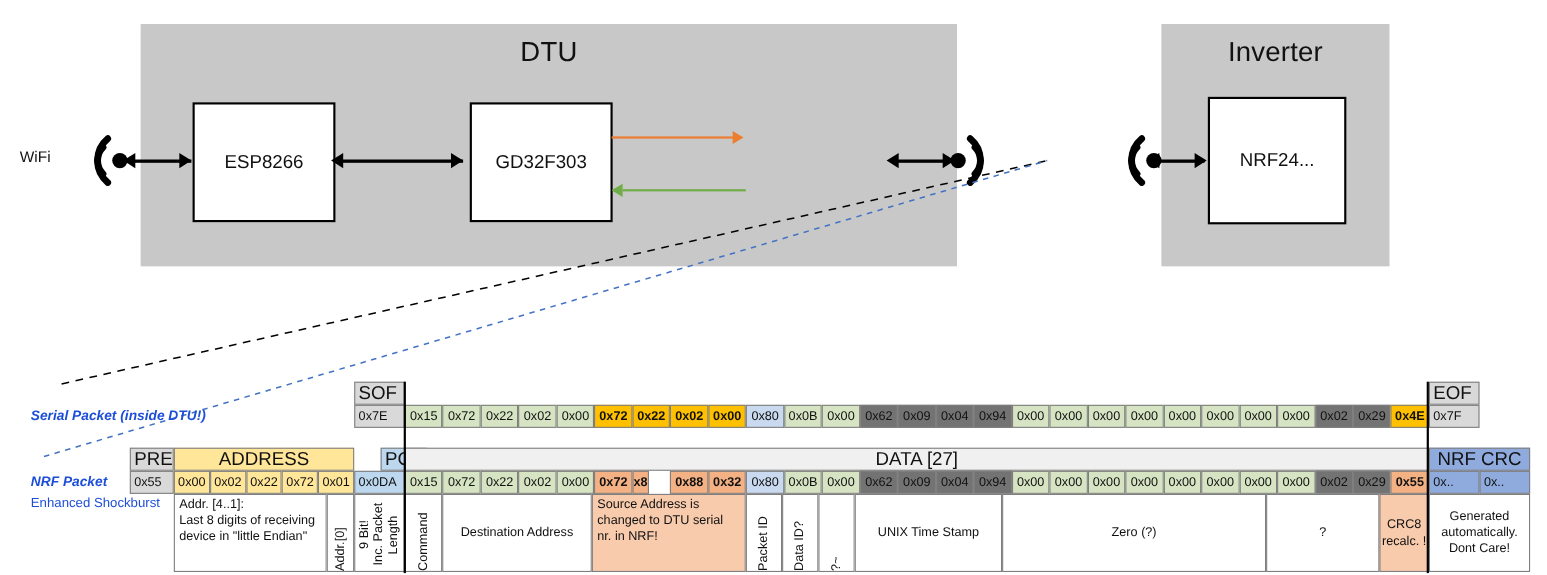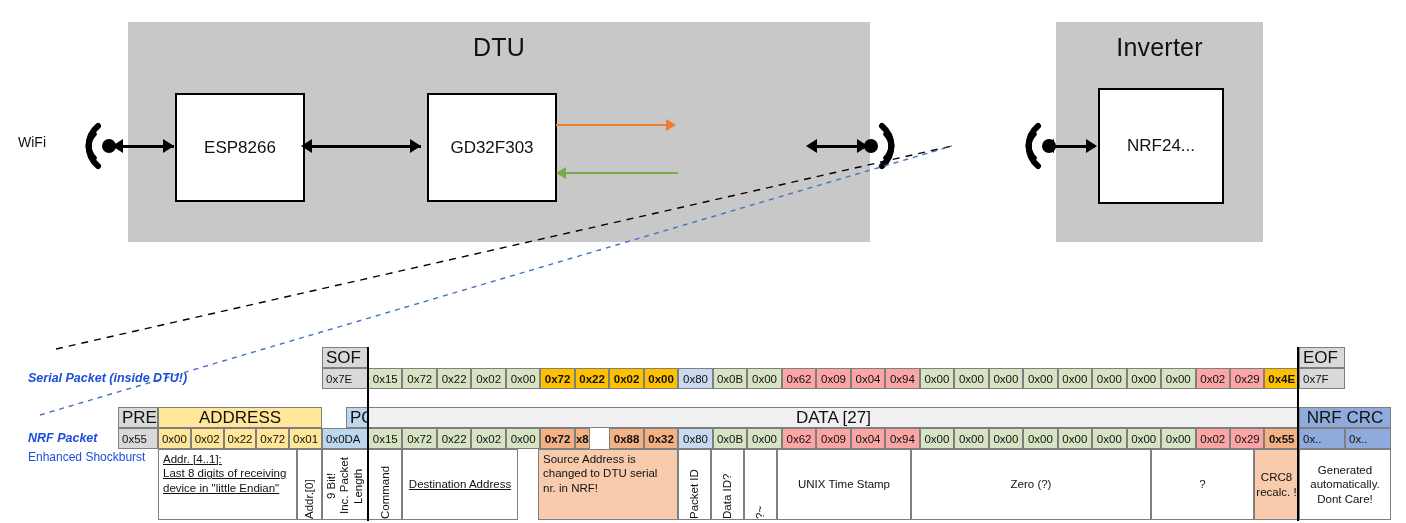--- a/index.html
+++ b/index.html
@@ -45,21 +45,21 @@
         font-size:11.5px;display:flex;align-items:center;justify-content:center;
         color:#111;overflow:hidden;white-space:nowrap;}
   .cell.hdr{font-size:17px;}
   .cell.lefttext{justify-content:flex-start;padding-left:3px;}
   .cell.bold{font-weight:bold;}
 
   .c-gray{background:#d9d9d9;}
   .c-green{background:#d6e4c3;}
   .c-orange{background:#ffc000;}
   .c-blue{background:#c9d9f0;}
-  .c-bytegray{background:#fca5a5;}
+  .c-bytegray{background:#737373;}
   .c-yellow{background:#ffe699;}
   .c-pcf{background:#bdd7ee;}
   .c-salmon{background:#f4b183;}
   .c-nrfcrc{background:#8faadc;}
   .c-white{background:#ffffff;}
   .c-hdrgray{background:#f0f0f0;}
 
   .ann{position:absolute;box-sizing:border-box;border:1px solid #7f7f7f;
        background:#fff;font-size:11.5px;color:#111;overflow:hidden;
        display:flex;align-items:center;justify-content:center;text-align:center;
@@ -229,27 +229,27 @@
       <div class="cell c-bytegray" style="left: 1195.52px; top: 428px; width: 34.48px; height: 21px;">0x02</div>
       <div class="cell c-bytegray" style="left: 1230px; top: 428px; width: 34.48px; height: 21px;">0x29</div>
       <div class="cell c-salmon bold" style="left: 1264.48px; top: 428px; width: 34.48px; height: 21px;">0x55</div>
     </div>
 
   <div id="nrf-crc-values">
       <div class="cell c-nrfcrc lefttext" style="left: 1299px; top: 428px; width: 46px; height: 21px;">0x..</div>
       <div class="cell c-nrfcrc lefttext" style="left: 1345px; top: 428px; width: 46px; height: 21px;">0x..</div>
     </div>
 
-  <div class="ann left" style="left:158px;top:449px;width:139px;height:71px;white-space:pre-line;text-decoration:underline;">Addr. [4..1]:
+  <div class="ann left" style="left:158px;top:449px;width:139px;height:71px;white-space:pre-line;">Addr. [4..1]:
 Last 8 digits of receiving device in "little Endian"</div>
   <div class="ann vert" style="left:297px;top:449px;width:25px;height:71px;">Addr.[0]</div>
   <div class="ann vert" style="left:322px;top:449px;width:46px;height:71px;white-space:pre-line;line-height:1.15;">9 Bit!
 Inc. Packet Length</div>
   <div class="ann vert" style="left:368px;top:449px;width:34px;height:71px;">Command</div>
-  <div class="ann" style="left:402px;top:449px;width:116px;height:71px;text-decoration:underline;">Destination Address</div>
+  <div class="ann" style="left:402px;top:449px;width:136px;height:71px;">Destination Address</div>
   <div class="ann salmon left" style="left:538px;top:449px;width:140px;height:71px;">Source Address is changed to DTU serial nr. in NRF!</div>
   <div class="ann vert" style="left:678px;top:449px;width:33px;height:71px;">Packet ID</div>
   <div class="ann vert" style="left:711px;top:449px;width:33px;height:71px;">Data ID?</div>
   <div class="ann vert" style="left:744px;top:449px;width:33px;height:71px;">?~</div>
   <div class="ann" style="left:777px;top:449px;width:134px;height:71px;">UNIX Time Stamp</div>
   <div class="ann" style="left:911px;top:449px;width:240px;height:71px;">Zero (?)</div>
   <div class="ann" style="left:1151px;top:449px;width:103px;height:71px;">?</div>
   <div class="ann salmon" style="left:1254px;top:449px;width:45px;height:71px;">CRC8 recalc. !</div>
   <div class="ann" style="left:1299px;top:449px;width:92px;height:71px;">Generated automatically. Dont Care!</div>
 

